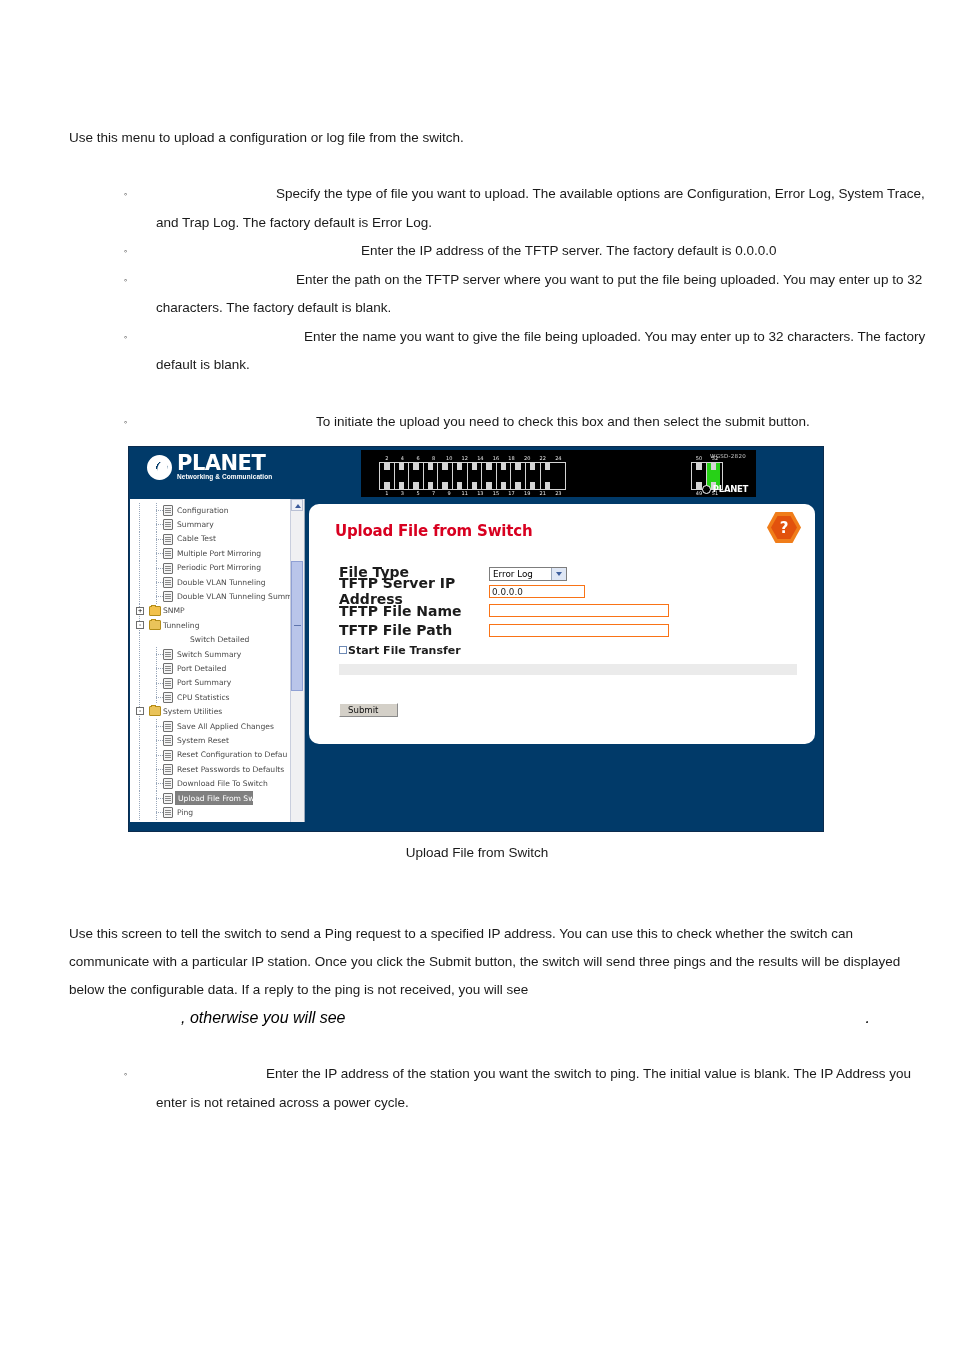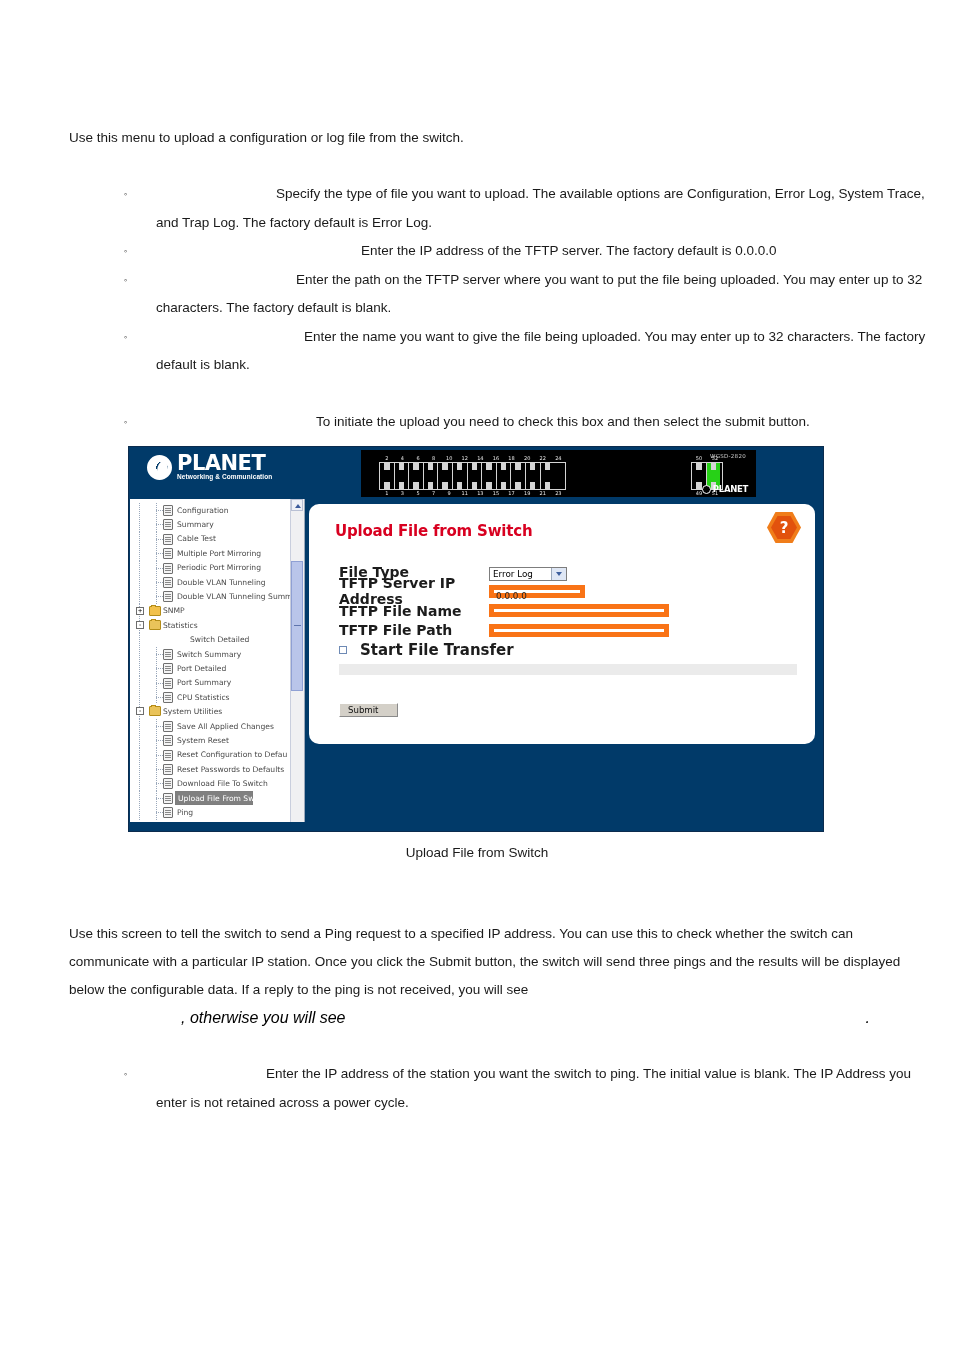--- a/index.html
+++ b/index.html
@@ -154,28 +154,28 @@
         font-family:"DejaVu Sans",sans-serif;}
   .fctl{flex:1;}
   .sel{display:inline-flex;align-items:center;width:78px;height:14px;
         border:1px solid #7d7d7d;background:#ffffff;box-sizing:border-box;}
   .sel .seltext{flex:1;font-size:8.8px;padding-left:3px;color:#000;
         font-family:"DejaVu Sans",sans-serif;}
   .sel .arrow{width:14px;height:12px;background:#dfe7f5;border-left:1px solid #9aa8bb;
         display:flex;align-items:center;justify-content:center;}
   .sel .arrow i{border-left:3px solid transparent;border-right:3px solid transparent;
         border-top:4px solid #3d5f9e;display:block;}
-  .txt{height:13px;border:5px solid #f97316;background:#ffffff;box-sizing:border-box;
+  .txt{height:13px;border:1px solid #f97316;background:#ffffff;box-sizing:border-box;
         font-size:8.8px;padding:0 2px;line-height:13px;color:#222;
         font-family:"DejaVu Sans",sans-serif;}
   .txt.ip{width:96px;}
   .txt.wide{width:180px;}
   .cbrow{display:flex;align-items:center;height:20px;}
   .cbox{width:8px;height:8px;border:1px solid #6e8ab5;background:#ffffff;box-sizing:border-box;}
-  .cblabel{font-size:15px;font-weight:bold;margin-left:13px;color:#1c1c1c;
+  .cblabel{font-size:11px;font-weight:bold;margin-left:1px;color:#1c1c1c;
         font-family:"DejaVu Sans",sans-serif;}
   .greybar{margin-top:4px;height:11px;background:#ebebeb;}
   .submitwrap{text-align:left;margin-top:24px;}
   .submit{display:inline-block;min-width:41px;padding:1px 8px;background:#d4d0c8;
         border:1px solid #8a8a8a;border-top-color:#ffffff;border-left-color:#ffffff;
         font-size:8.6px;color:#111;font-family:"DejaVu Sans",sans-serif;}
 
   .caption{position:absolute;left:0;top:845px;width:954px;text-align:center;
         font-size:13.5px;color:#1a1a1a;}
 </style>
@@ -346,21 +346,21 @@
             <div class="tnode lvl1">
               <span class="guide"></span>
               <span class="folder"></span>
               <span class="expander">+</span>
               <span class="tlabel">SNMP</span>
             </div>
             <div class="tnode lvl1">
               <span class="guide"></span>
               <span class="folder open"></span>
               <span class="expander">-</span>
-              <span class="tlabel">Statistics</span>
+              <span class="tlabel">Tunneling</span>
             </div>
             <div class="tnode noicon">
               <span class="guide"></span>
               <span class="tlabel">Switch Detailed</span>
             </div>
             <div class="tnode">
               <span class="guide"></span>
               <span class="vline"></span>
               <span class="elbow"></span>
               <span class="ticon page"></span>

